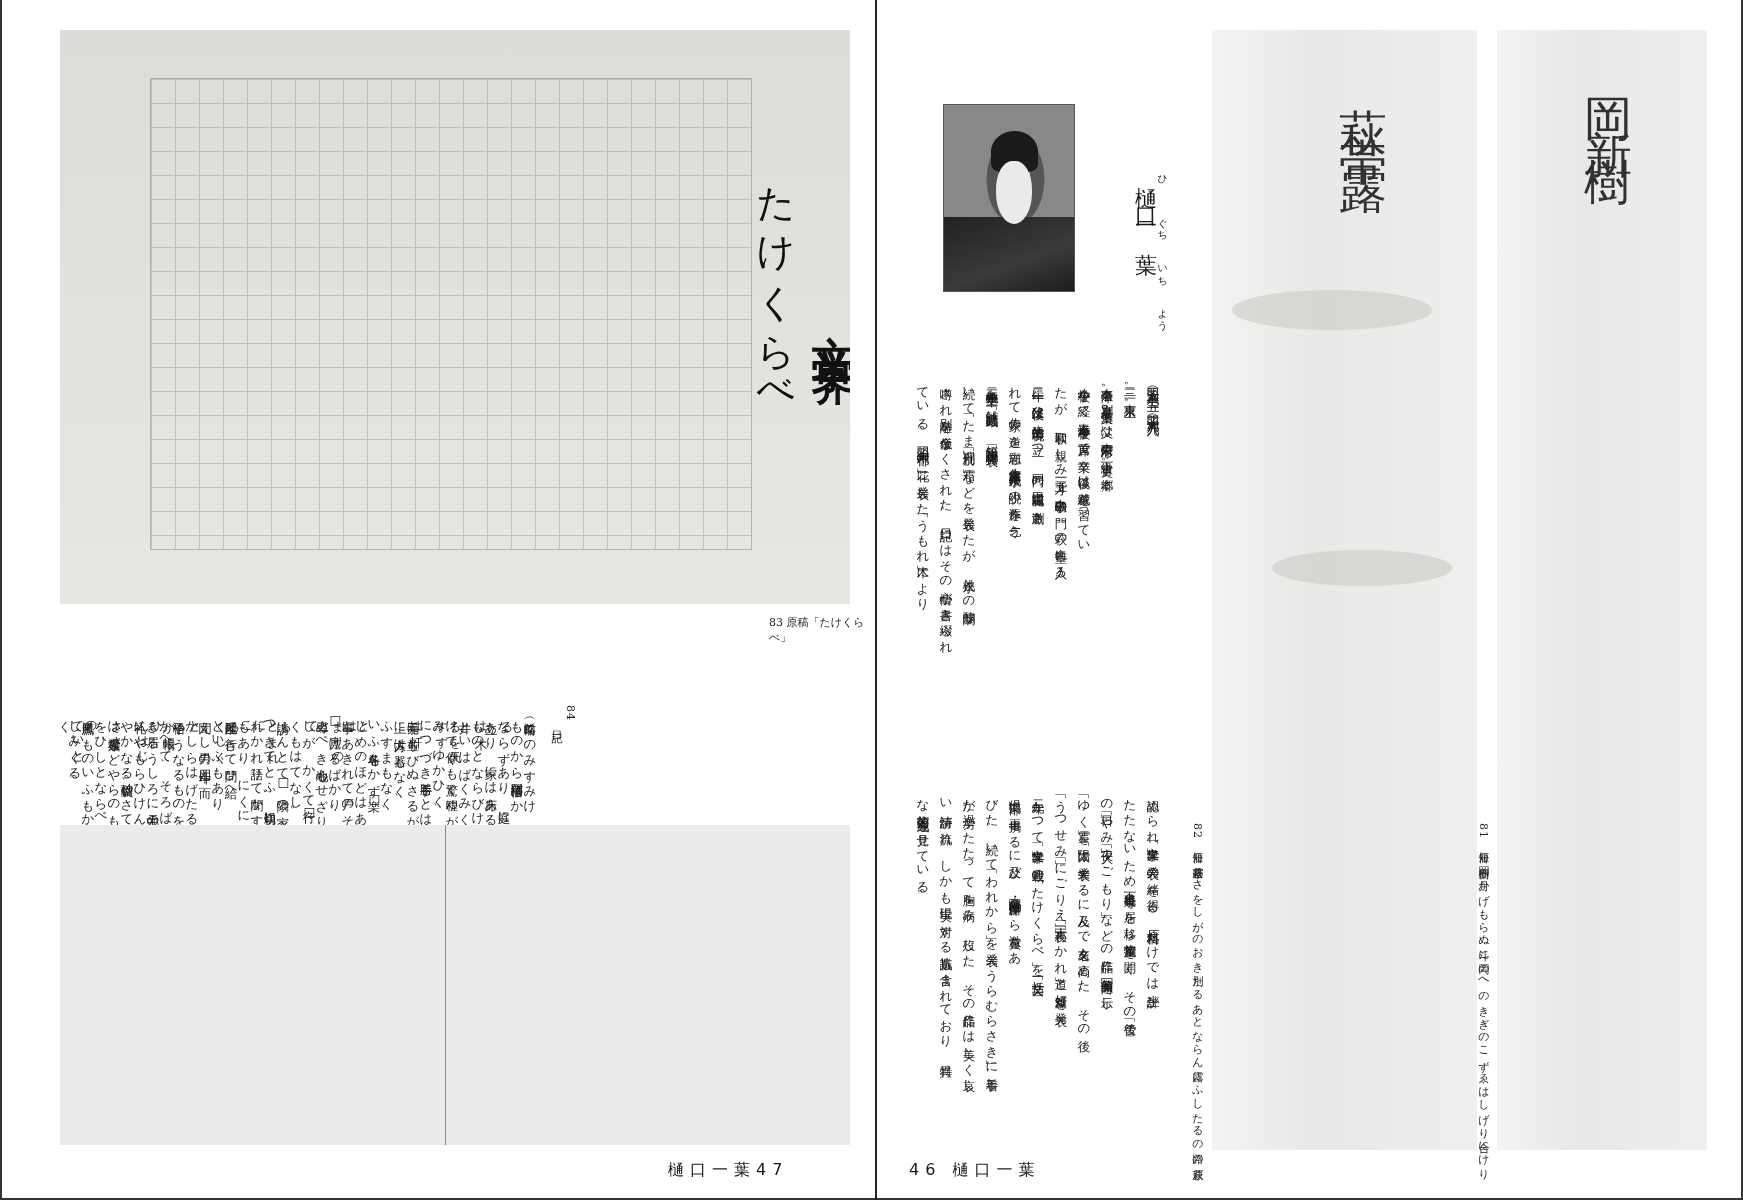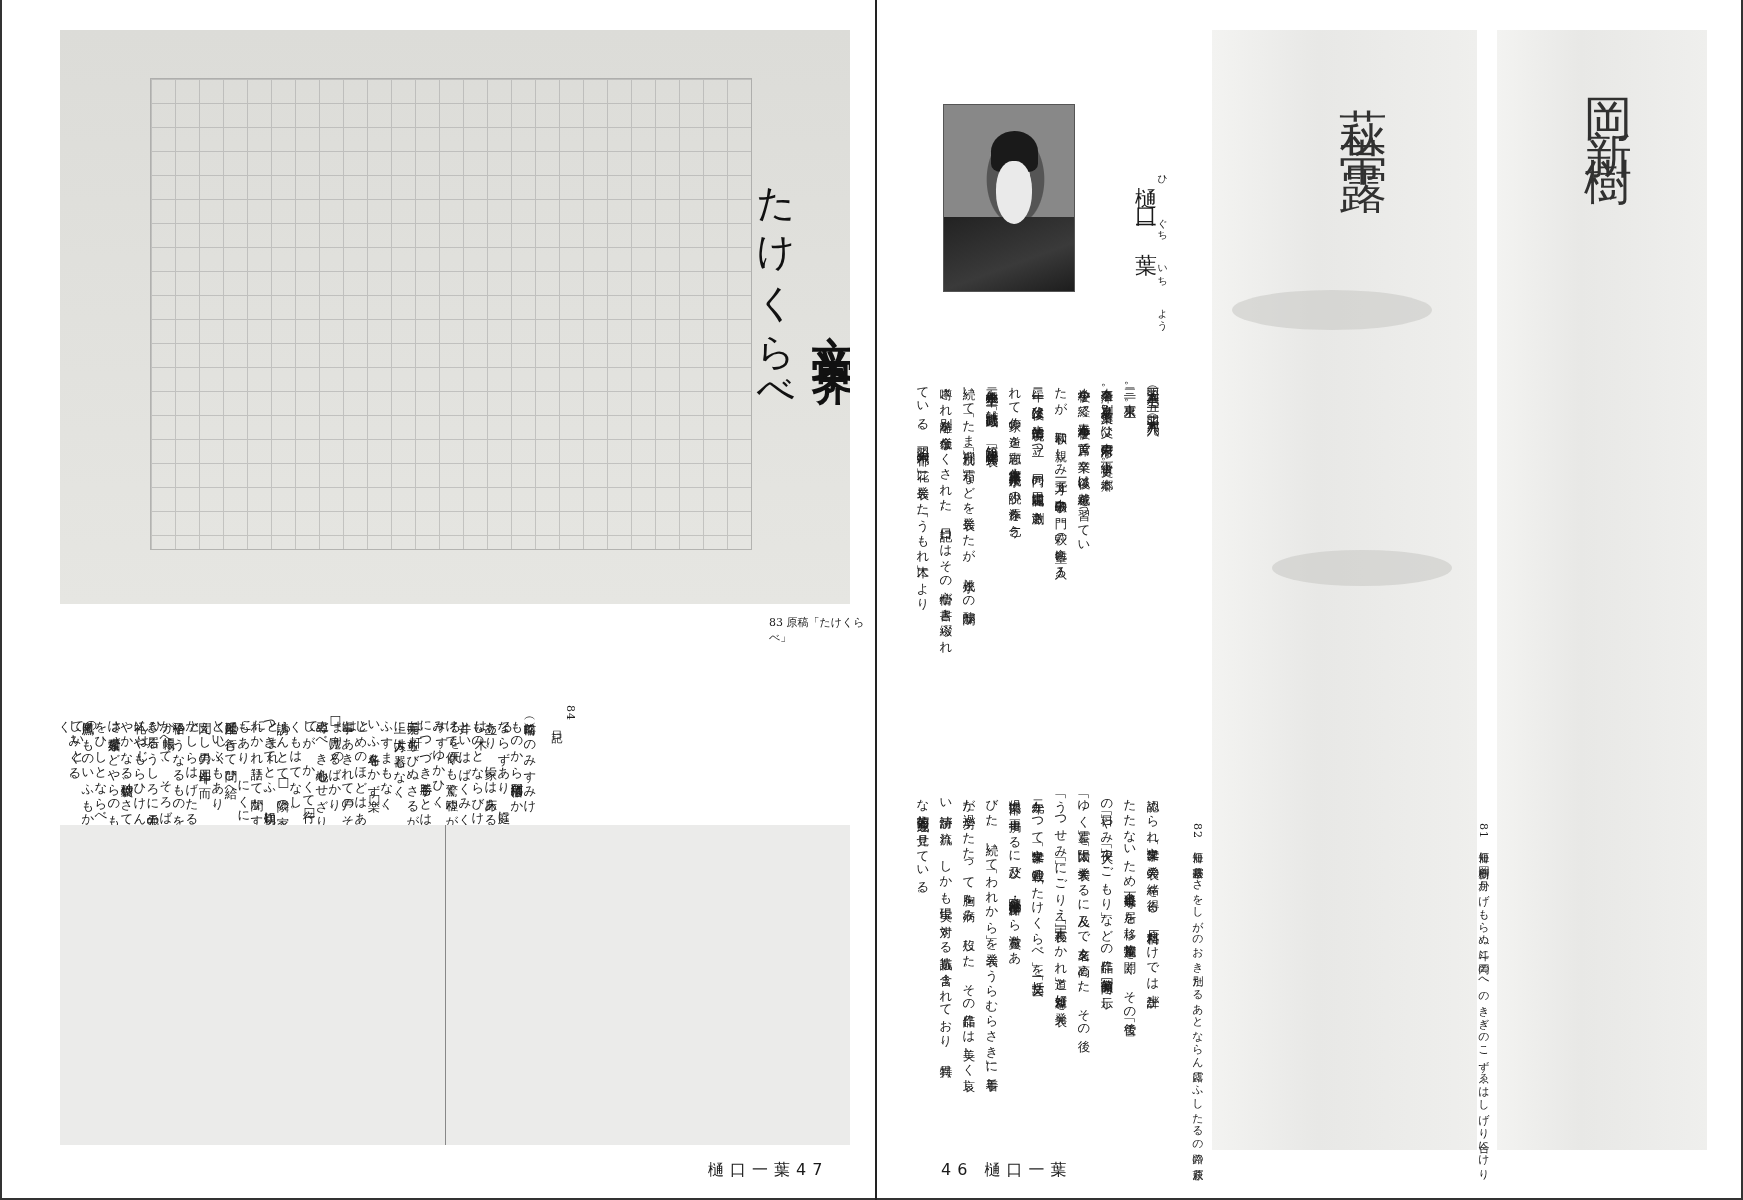--- a/index.html
+++ b/index.html
@@ -89,21 +89,21 @@
         <div class="vtext" style="right: 416px; top: 0px; font-size: 12.5px;">は素麺などやらのもの</div>
         <div class="vtext" style="right: 429px; top: 0px; font-size: 12.5px;">をひしとならべていと</div>
         <div class="vtext" style="right: 442px; top: 0px; font-size: 12.5px;">鷹風にものいふもかく</div>
         <div class="vtext" style="right: 455px; top: 0px; font-size: 12.5px;">しみくる。</div>
       </div>
 
     <div class="photo manuscript" style="left:60px;top:825px;width:790px;height:320px;background:#ebebea;">
       <div class="divider-v" style="left:385px;top:0;height:320px;background:#888;"></div>
     </div>
 
-    <div class="folio" style="left:668px;top:1160px;margin-left:40px;">樋口一葉47</div>
+    <div class="folio" style="left:668px;top:1160px;">樋口一葉47</div>
   </div>
 
   <div class="gutter"></div>
 
   <div class="page page-right">
     <div class="frame-side" style="right:0;"></div>
     <div class="frame-bottom"></div>
 
     <div class="portrait" style="left:66px;top:104px;width:130px;height:186px;">
       <div class="kimono"></div>
@@ -151,15 +151,15 @@
       <div class="cloud" style="left:60px;top:520px;width:180px;height:36px;"></div>
       <div class="ink" style="left:120px;top:40px;font-size:48px;letter-spacing:30px;opacity:.85;">萩帯露</div>
     </div>
     <div class="caption" style="left:312px;top:823px;">82 短冊　萩帯露　さをしがのおき別たるあとならん露にふしたるの路の萩原</div>
 
     <div class="photo scroll-paper" style="left:620px;top:30px;width:210px;height:1120px;">
       <div class="ink" style="left:80px;top:30px;font-size:48px;letter-spacing:30px;opacity:.85;">岡新樹</div>
     </div>
     <div class="caption" style="left:598px;top:823px;">81 短冊　岡新樹　月かげもらぬ斗に岡のへのきぎのこずゑはしげり合にけり</div>
 
-    <div class="folio" style="left:32px;top:1160px;margin-left:32px;">46 樋口一葉</div>
+    <div class="folio" style="left:32px;top:1160px;">46 樋口一葉</div>
   </div>
 </div>
 
 </body></html>

